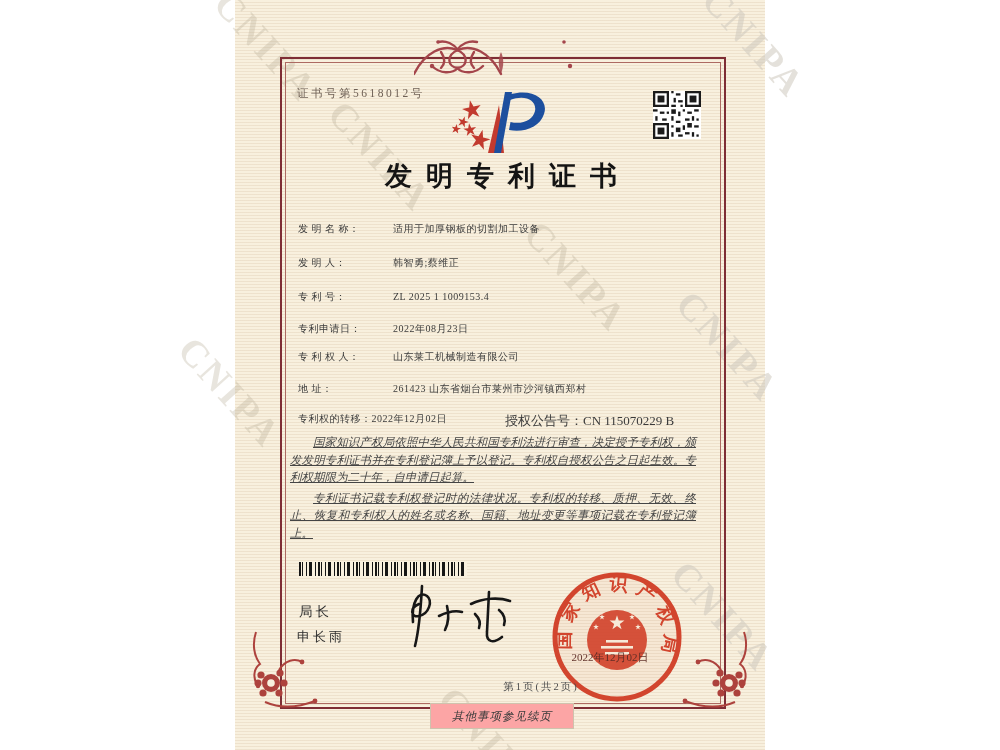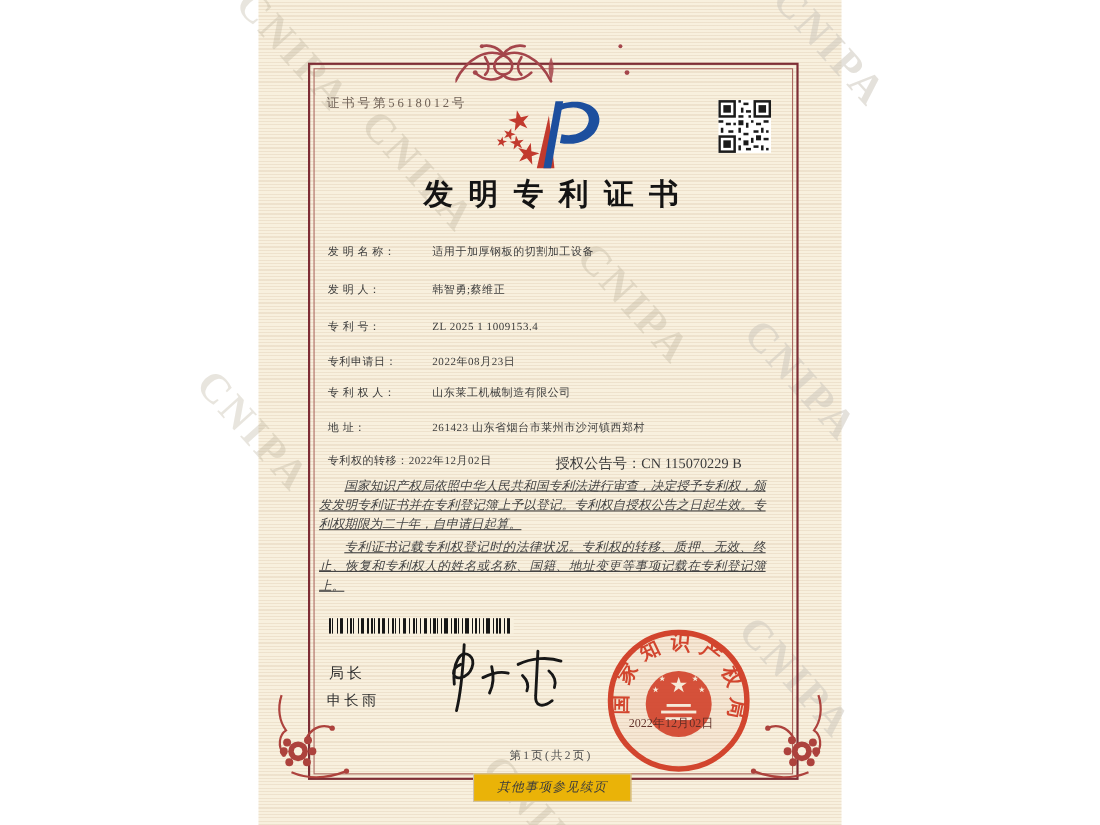--- a/index.html
+++ b/index.html
@@ -28,23 +28,23 @@
   .legal{position:absolute;left:290px;top:434px;width:406px;font-size:11.5px;line-height:17.5px;
          color:#454545;text-align:justify;font-style:italic;text-decoration:underline;}
   .legal p{margin:0 0 3px 0;text-indent:2em;}
   .barcode{position:absolute;left:299px;top:562px;width:168px;height:14px;
            background:repeating-linear-gradient(90deg,#161616 0 2px,#f8f0de 2px 3px,#161616 3px 4px,#f8f0de 4px 7px,#161616 7px 8px,#f8f0de 8px 10px,#161616 10px 13px,#f8f0de 13px 16px,#161616 16px 17px,#f8f0de 17px 19px);}
   .director-title{position:absolute;left:299px;top:603px;font-size:13.5px;color:#2e2e2e;letter-spacing:3px;}
   .director-name{position:absolute;left:297px;top:628px;font-size:13px;color:#2e2e2e;letter-spacing:3px;}
   .sig-svg{position:absolute;left:375px;top:578px;}
   .seal-svg{position:absolute;left:548px;top:568px;}
   .page-indicator{position:absolute;left:280px;top:680px;width:442px;text-align:center;
-                  font-size:10.5px;color:#4e4e4e;letter-spacing:2px;}
+                  font-size:10.5px;color:#4e4e4e;letter-spacing:2px;padding-left:40px;}
   .cont-note{position:absolute;left:430px;top:703px;width:142px;height:24px;line-height:24px;
-             background:#eab308;border:1px solid #cfc2ad;text-align:center;
+             background:#fca5a5;border:1px solid #cfc2ad;text-align:center;
              font-size:11.5px;font-style:italic;color:#3c3c3c;letter-spacing:1px;}
   .ornament-top{position:absolute;left:414px;top:34px;}
   .lace-left{position:absolute;left:249px;top:630px;}
   .lace-right{position:absolute;left:681px;top:630px;transform:scaleX(-1);}
   .logo-svg{position:absolute;left:452px;top:91px;}
   .qr-svg{position:absolute;left:653px;top:91px;}
 </style>
 </head>
 <body>
 

